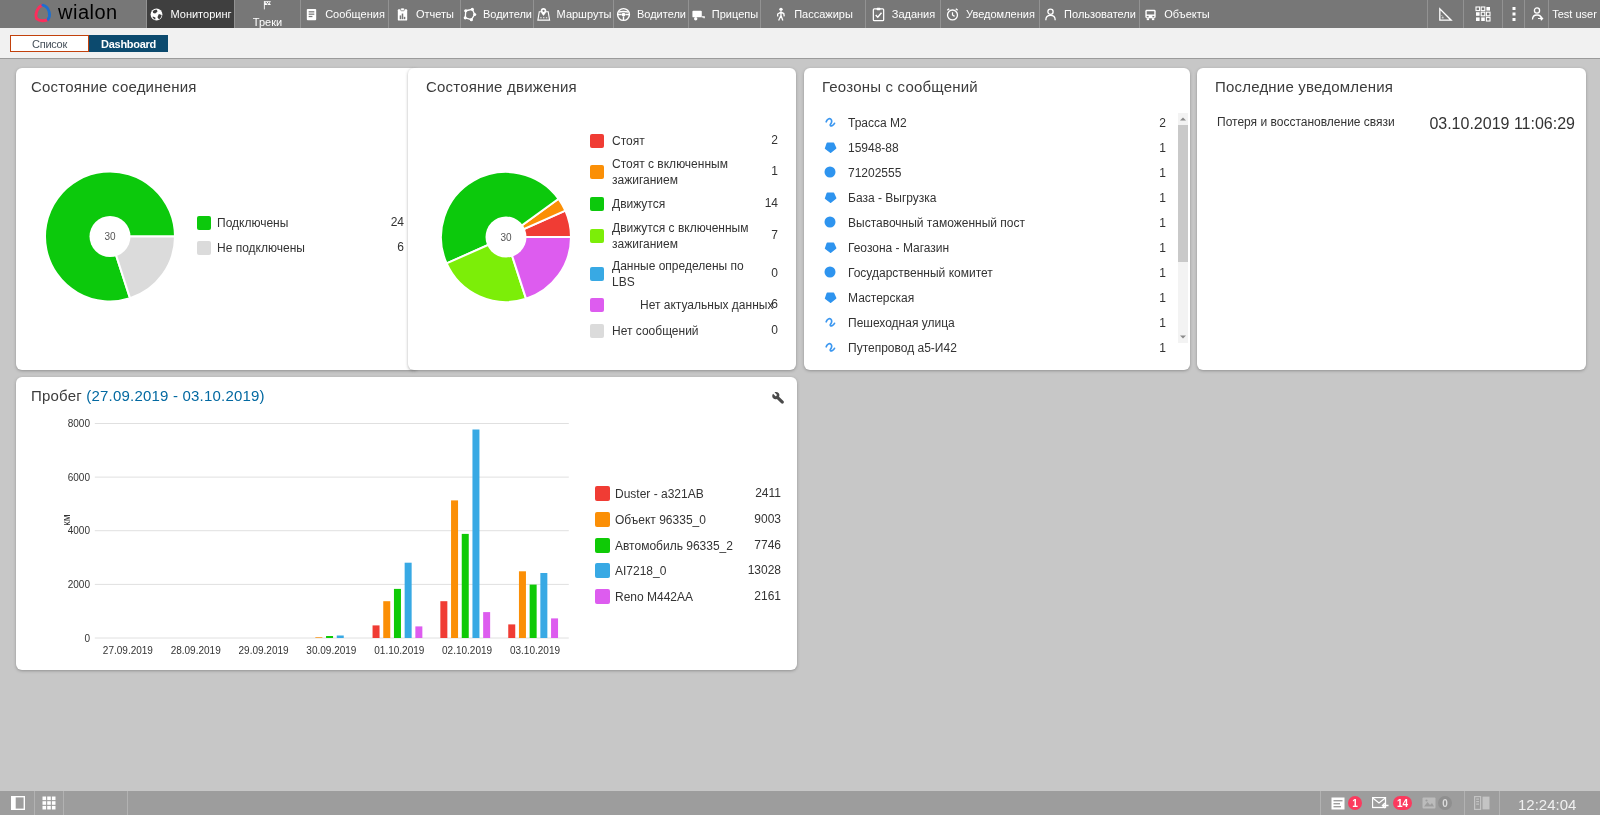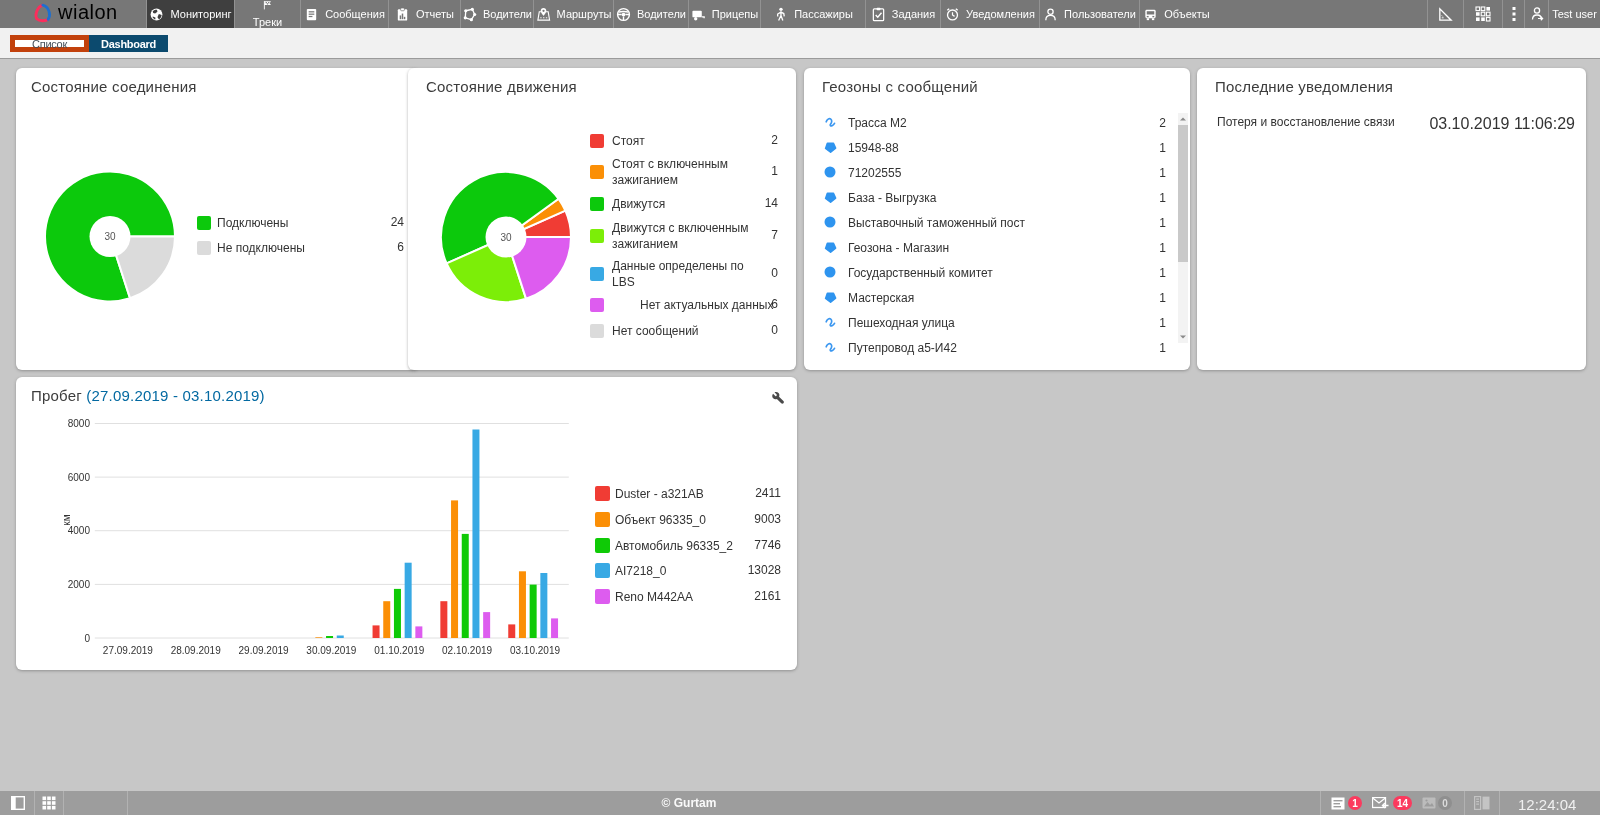--- a/index.html
+++ b/index.html
@@ -186,21 +186,21 @@
         <circle cx="8" cy="4.5" r="2.6" fill="none" stroke="#fff" stroke-width="1.3"></circle>
         <path d="M3.5 13.5 C3.5 10.5 5.5 9 8 9 C10.5 9 12.5 10.5 12.5 13.5" fill="none" stroke="#fff" stroke-width="1.3"></path>
         <path d="M9 12.5 H13.5 M11.8 10.8 L13.6 12.5 L11.8 14.2" stroke="#fff" stroke-width="1.2" fill="none"></path>
       </svg>
   </div>
   <div class="nbtn" style="left:1548px;width:52px;border-left:1px solid #929292;">
     <span>Test user</span>
   </div>
 </div>
 <div id="tabbar">
-  <div class="tab" style="left:10px;width:79px;background:#fff;border:5px solid #c2410c;color:#46505a;">Список</div>
+  <div class="tab" style="left:10px;width:79px;background:#fff;border:1px solid #c2410c;color:#46505a;">Список</div>
   <div class="tab" style="left:89px;width:79px;background:#0c4a6e;color:#fff;font-weight:bold;">Dashboard</div>
 </div>
 <div class="card" style="left:16px;top:68px;width:403px;height:302px;">
   <div class="ctitle" style="left:15px;">Состояние соединения</div>
   <svg class="abs" style="left:0;top:0;" width="383" height="302" viewBox="0 0 383 302">
     <g stroke="#fff" stroke-width="2" stroke-linejoin="round">
       <path d="M94,168.5 L159.00,168.50 A65,65 0 1 0 114.09,230.32 Z" fill="#0cc90c"></path>
       <path d="M94,168.5 L114.09,230.32 A65,65 0 0 0 159.00,168.50 Z" fill="#dbdbdb"></path>
     </g>
     <circle cx="94" cy="168.5" r="20.5" fill="#fff"></circle>
@@ -418,21 +418,20 @@
         <rect x="5.2" y="0.5" width="3.6" height="3.6"></rect>
         <rect x="9.9" y="0.5" width="3.6" height="3.6"></rect>
         <rect x="0.5" y="5.2" width="3.6" height="3.6"></rect>
         <rect x="5.2" y="5.2" width="3.6" height="3.6"></rect>
         <rect x="9.9" y="5.2" width="3.6" height="3.6"></rect>
         <rect x="0.5" y="9.9" width="3.6" height="3.6"></rect>
         <rect x="5.2" y="9.9" width="3.6" height="3.6"></rect>
         <rect x="9.9" y="9.9" width="3.6" height="3.6"></rect>
       </g>
     </svg>
-  <div class="abs" style="left:0;top:5px;width:1378px;text-align:center;font-size:12px;font-weight:bold;color:#fafafa;">© Gurtam</div>
   <div class="ssep" style="left:1320px;"></div>
   <svg class="abs" style="left:1331px;top:6px;" width="14" height="13" viewBox="0 0 14 13">
       <rect x="0.5" y="0.5" width="13" height="12" fill="#fff"></rect>
       <rect x="2.5" y="3" width="9" height="1.4" fill="#9d9d9d"></rect>
       <rect x="2.5" y="6" width="6.5" height="1.4" fill="#9d9d9d"></rect>
       <rect x="2.5" y="9" width="7.5" height="1.4" fill="#9d9d9d"></rect>
     </svg>
   <div class="badge" style="left:1348px;width:14px;background:#fb3a5e;">1</div>
   <svg class="abs" style="left:1372px;top:6px;" width="17" height="13" viewBox="0 0 17 13">
       <rect x="0.5" y="0.5" width="13" height="10" fill="none" stroke="#fff" stroke-width="1.3"></rect>

